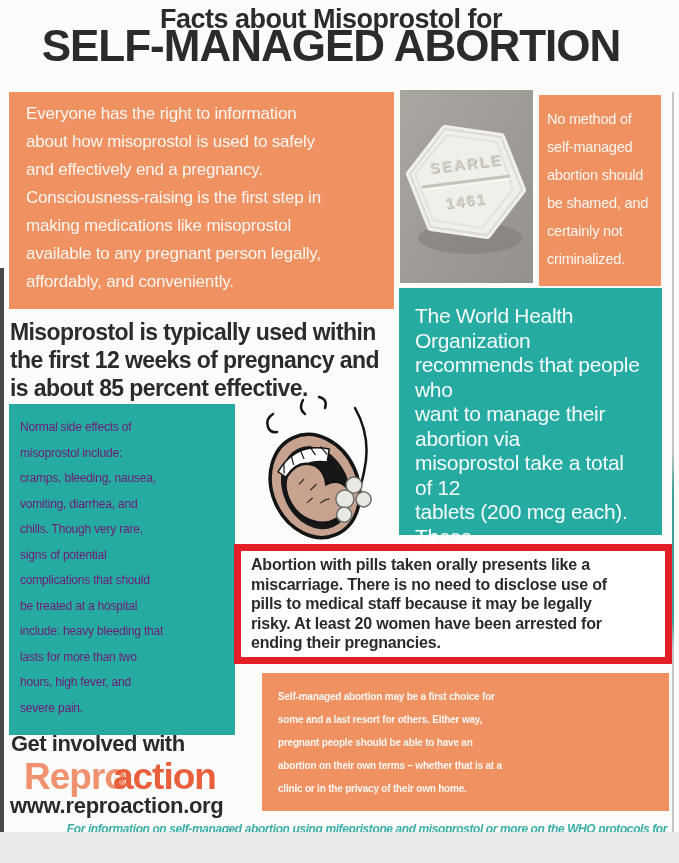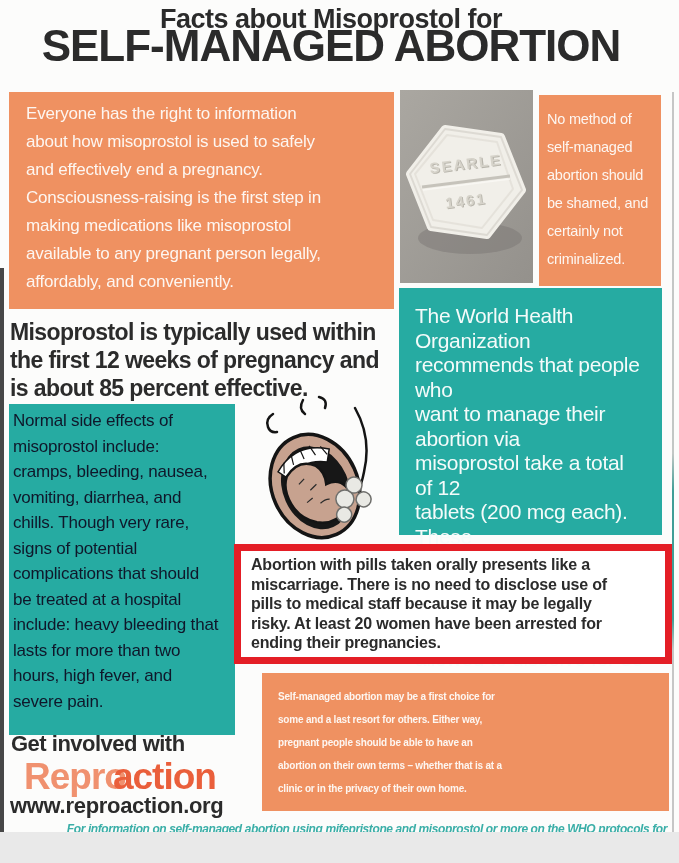--- a/index.html
+++ b/index.html
@@ -29,22 +29,22 @@
     font-size:14.5px;line-height:28px;letter-spacing:-0.2px;}
 
   .box-teal-who{position:absolute;left:399px;top:288px;width:263px;height:247px;
     background:var(--teal);color:#f4fbfa;padding:16px;
     font-size:21px;line-height:24.5px;letter-spacing:-0.3px;}
 
   .heading-effective{position:absolute;left:10px;top:318px;width:398px;
     font-size:23px;font-weight:700;color:var(--ink);line-height:28px;letter-spacing:-0.6px;}
 
   .box-teal-side{position:absolute;left:9px;top:404px;width:226px;height:331px;
-    background:var(--teal);color:#0f172a;padding:4px;
-    font-size:17px;line-height:25.5px;letter-spacing:-0.2px;}
+    background:var(--teal);color:#701a75;padding:11px;
+    font-size:12px;line-height:25.5px;letter-spacing:-0.2px;}
 
   .mouth-art{position:absolute;left:243px;top:394px;width:152px;height:150px;}
 
   .box-red{position:absolute;left:234px;top:544px;width:438px;
     background:#fff;border:7px solid var(--red);color:var(--ink);
     padding:4px 10px;font-size:16px;font-weight:700;line-height:19.5px;letter-spacing:-0.2px;}
 
   .box-orange-bottom{position:absolute;left:262px;top:673px;width:407px;height:138px;
     background:var(--orange);color:#fdf6f1;padding:12px 16px;
     font-size:10px;font-weight:700;line-height:23px;letter-spacing:-0.2px;}

